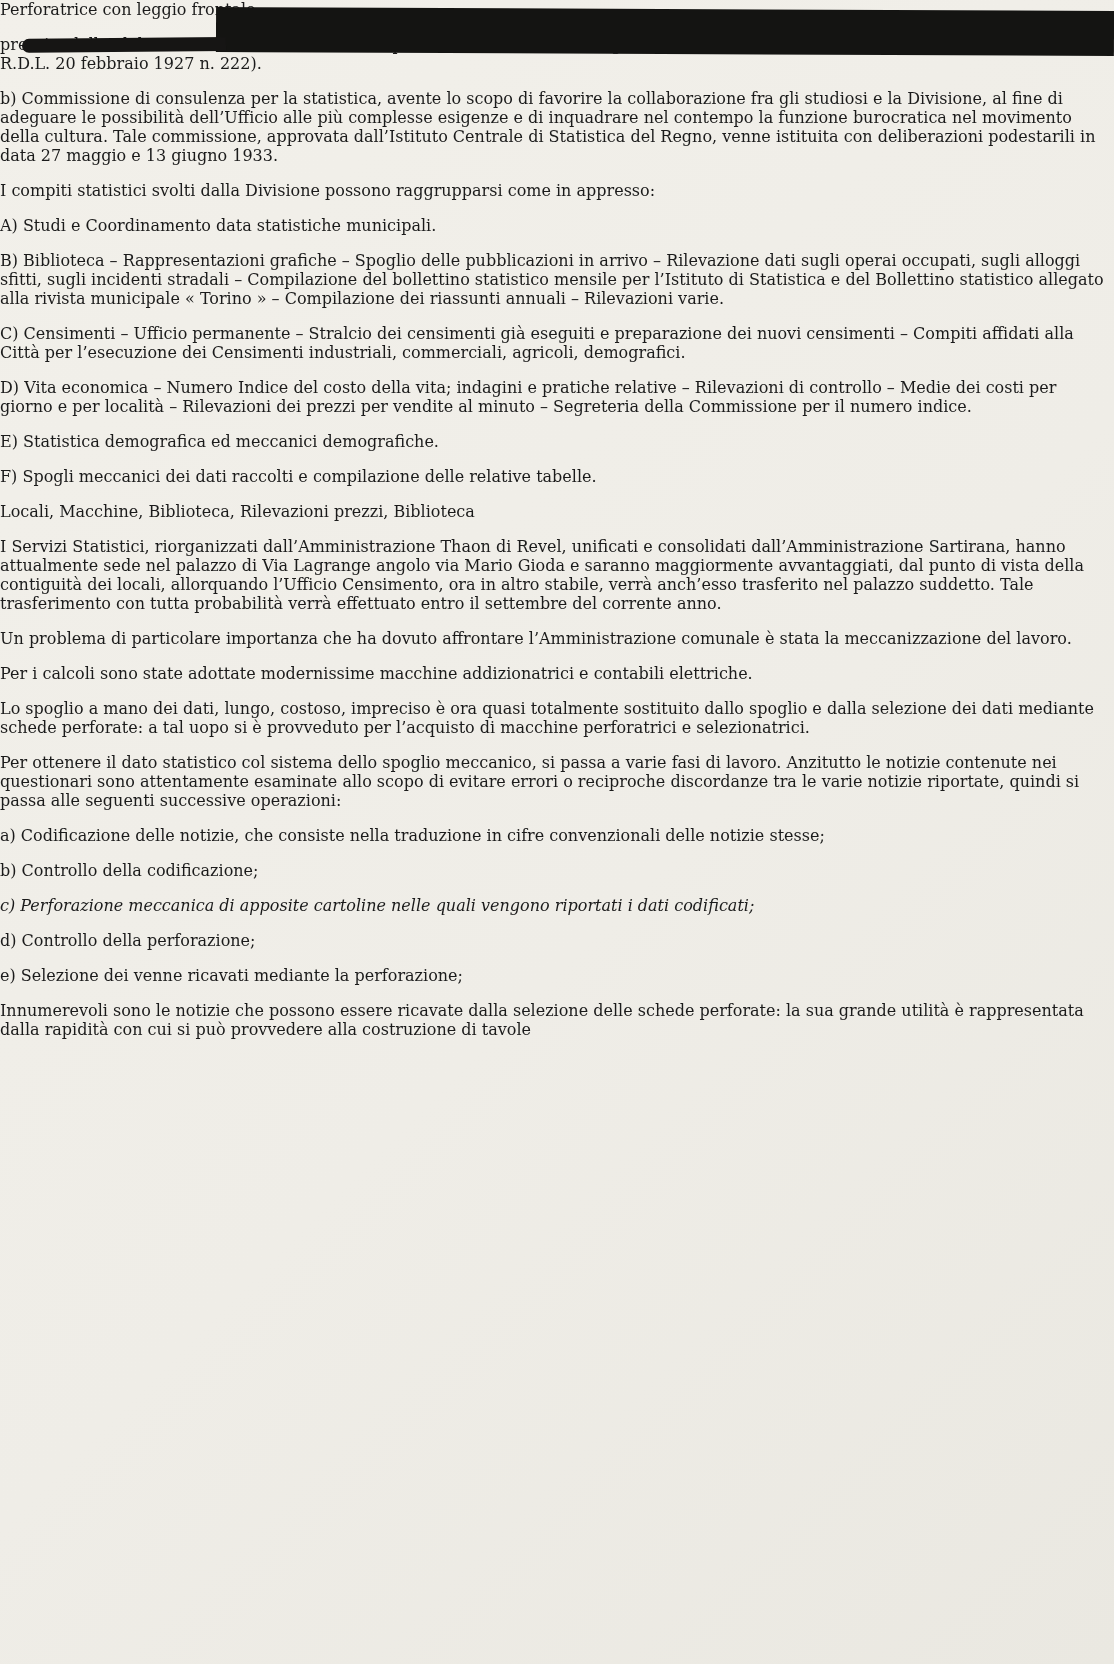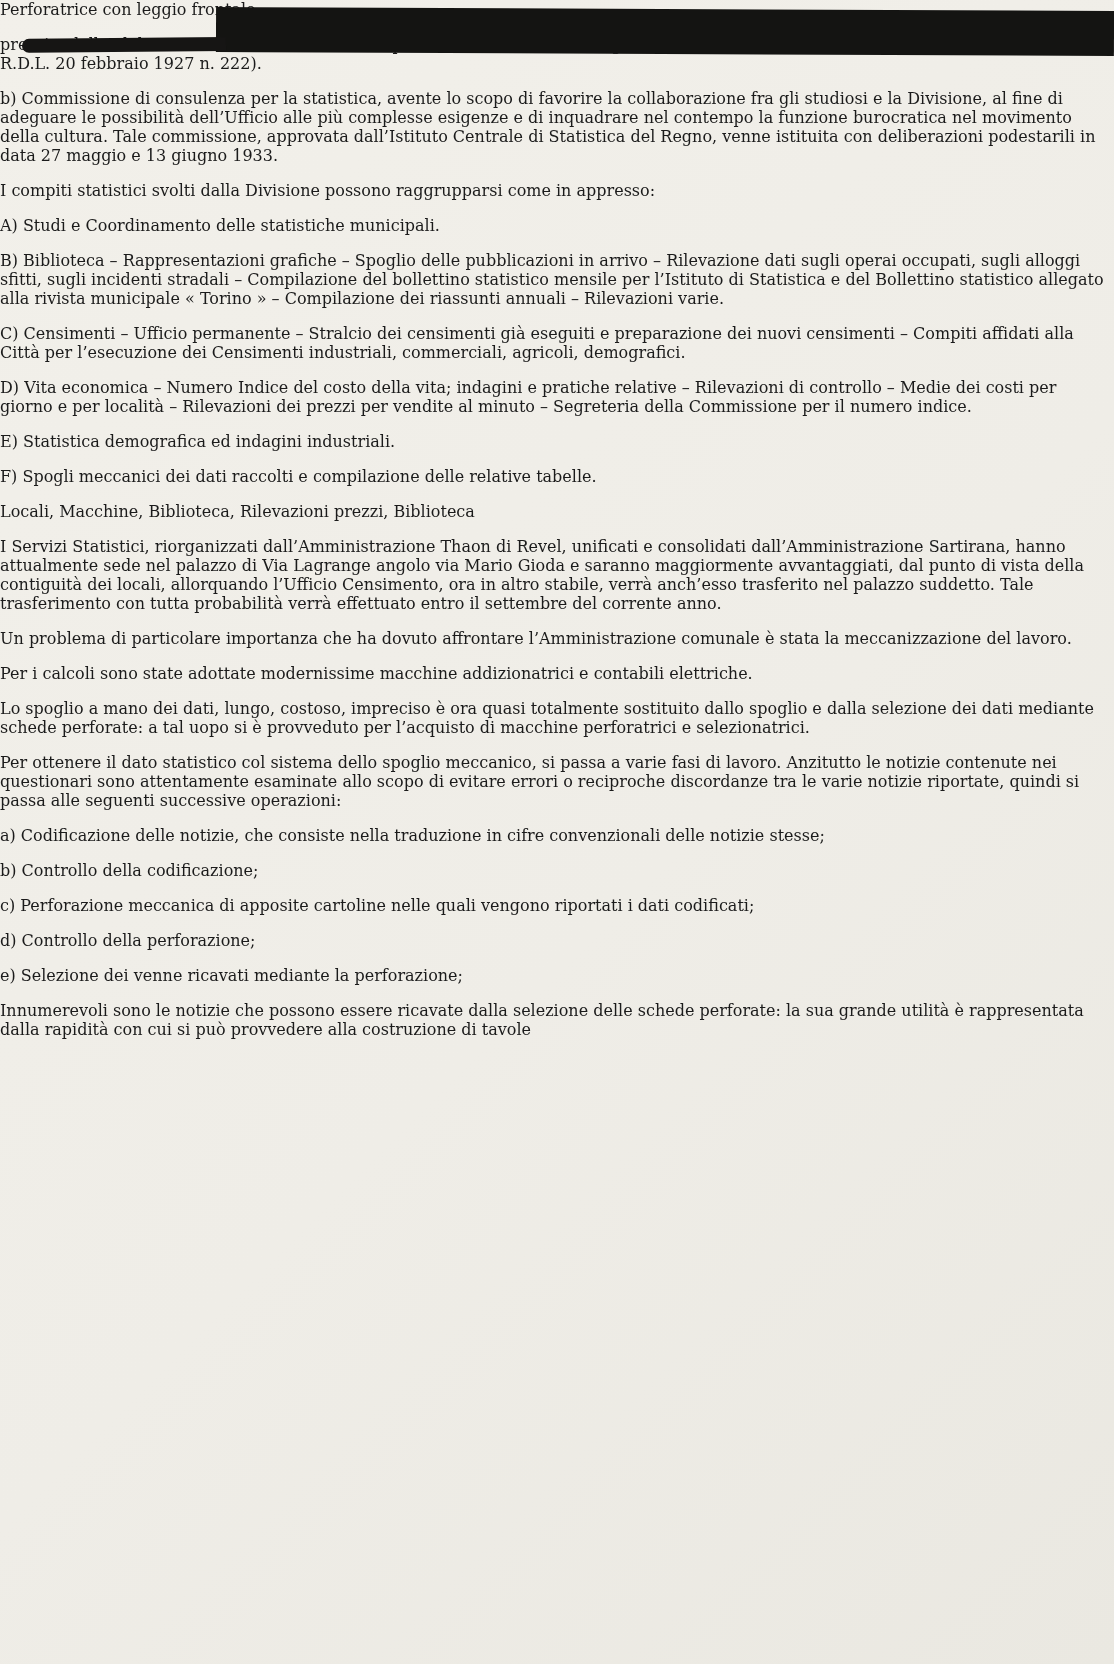--- a/index.html
+++ b/index.html
@@ -37,41 +37,41 @@
     <div class="scratch-c"></div>
     <div class="dim-dot"></div>
     <div class="highlight-pill"></div>
   </div>
   <div class="photo-caption">Perforatrice con leggio frontale</div>
 
   <div class="col col-left">
     <p class="para noindent">prezzi e della elaborazione dei dati calcolati dal personale della Divisione agli effetti dell’indice del costo della vita (articoli 4-5 del R.D.L. 20 febbraio 1927 n. 222).</p>
     <p class="para" style="margin-bottom:10px;">b) Commissione di consulenza per la statistica, avente lo scopo di favorire la collaborazione fra gli studiosi e la Divisione, al fine di adeguare le possibilità dell’Ufficio alle più complesse esigenze e di inquadrare nel contempo la funzione burocratica nel movimento della cultura. Tale commissione, approvata dall’Istituto Centrale di Statistica del Regno, venne istituita con deliberazioni podestarili in data 27 maggio e 13 giugno 1933.</p>
     <p class="para">I compiti statistici svolti dalla Divisione possono raggrupparsi come in appresso:</p>
-    <p class="para" style="margin-bottom:12px;">A) Studi e Coordinamento delle statistiche municipali.</p>
+    <p class="para" style="margin-bottom:12px;">A) Studi e Coordinamento data statistiche municipali.</p>
     <p class="para" style="margin-bottom:11px;">B) Biblioteca – Rappresentazioni grafiche – Spoglio delle pubblicazioni in arrivo – Rilevazione dati sugli operai occupati, sugli alloggi sfitti, sugli incidenti stradali – Compilazione del bollettino statistico mensile per l’Istituto di Statistica e del Bollettino statistico allegato alla rivista municipale « Torino » – Compilazione dei riassunti annuali – Rilevazioni varie.</p>
     <p class="para">C) Censimenti – Ufficio permanente – Stralcio dei censimenti già eseguiti e preparazione dei nuovi censimenti – Compiti affidati alla Città per l’esecuzione dei Censimenti industriali, commerciali, agricoli, demografici.</p>
     <p class="para">D) Vita economica – Numero Indice del costo della vita; indagini e pratiche relative – Rilevazioni di controllo – Medie dei costi per giorno e per località – Rilevazioni dei prezzi per vendite al minuto – Segreteria della Commissione per il numero indice.</p>
-    <p class="para" style="margin-bottom:7px;">E) Statistica demografica ed indagini industriali.</p>
+    <p class="para" style="margin-bottom:7px;">E) Statistica demografica ed meccanici demografiche.</p>
     <p class="para">F) Spogli meccanici dei dati raccolti e compilazione delle relative tabelle.</p>
 
     <p class="para section-heading">
       <span>Locali, Macchine, Biblioteca, Rilevazioni prezzi,</span>
       <span>Biblioteca</span>
     </p>
 
     <p class="para">I Servizi Statistici, riorganizzati dall’Amministrazione Thaon di Revel, unificati e consolidati dall’Amministrazione Sartirana, hanno attualmente sede nel palazzo di Via Lagrange angolo via Mario Gioda e saranno maggiormente avvantaggiati, dal punto di vista della contiguità dei locali, allorquando l’Ufficio Censimento, ora in altro stabile, verrà anch’esso trasferito nel palazzo suddetto. Tale trasferimento con tutta probabilità verrà effettuato entro il settembre del corrente anno.</p>
     <p class="para last-left">Un problema di particolare importanza che ha dovuto affrontare l’Amministrazione comunale è stata la meccanizzazione del lavoro.</p>
   </div>
 
   <div class="col col-right">
     <p class="para indent-sm" style="margin-bottom:8px;">Per i calcoli sono state adottate modernissime macchine addizionatrici e contabili elettriche.</p>
     <p class="para indent-sm" style="margin-bottom:8px;">Lo spoglio a mano dei dati, lungo, costoso, impreciso è ora quasi totalmente sostituito dallo spoglio e dalla selezione dei dati mediante schede perforate: a tal uopo si è provveduto per l’acquisto di macchine perforatrici e selezionatrici.</p>
     <p class="para indent-sm">Per ottenere il dato statistico col sistema dello spoglio meccanico, si passa a varie fasi di lavoro. Anzitutto le notizie contenute nei questionari sono attentamente esaminate allo scopo di evitare errori o reciproche discordanze tra le varie notizie riportate, quindi si passa alle seguenti successive operazioni:</p>
     <p class="para" style="margin-bottom:10px;">a) Codificazione delle notizie, che consiste nella traduzione in cifre convenzionali delle notizie stesse;</p>
     <p class="para" style="margin-bottom:10px;">b) Controllo della codificazione;</p>
-    <p class="para" style="margin-bottom:14px;">c) Perforazione meccanica di apposite cartoline nelle quali vengono riportati i dati codificati;</p>
+    <p class="para" style="margin-bottom:14px;font-style:italic;">c) Perforazione meccanica di apposite cartoline nelle quali vengono riportati i dati codificati;</p>
     <p class="para" style="margin-bottom:4px;">d) Controllo della perforazione;</p>
     <p class="para" style="margin-bottom:9px;">e) Selezione dei venne ricavati mediante la perforazione;</p>
     <p class="para indent-sm" style="margin-bottom:6px;">Innumerevoli sono le notizie che possono essere ricavate dalla selezione delle schede perforate: la sua grande utilità è rappresentata dalla rapidità con cui si può provvedere alla costruzione di tavole</p>
   </div>
 
 </div>
 
 </body></html>

